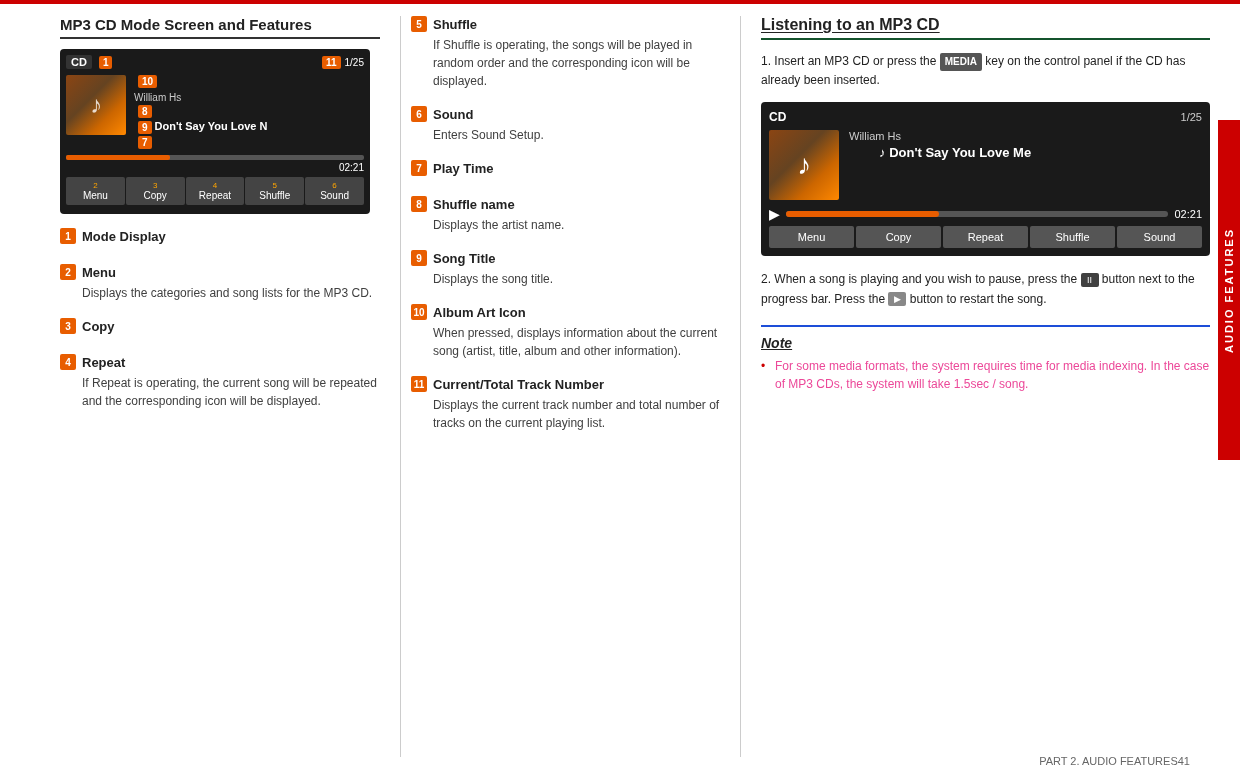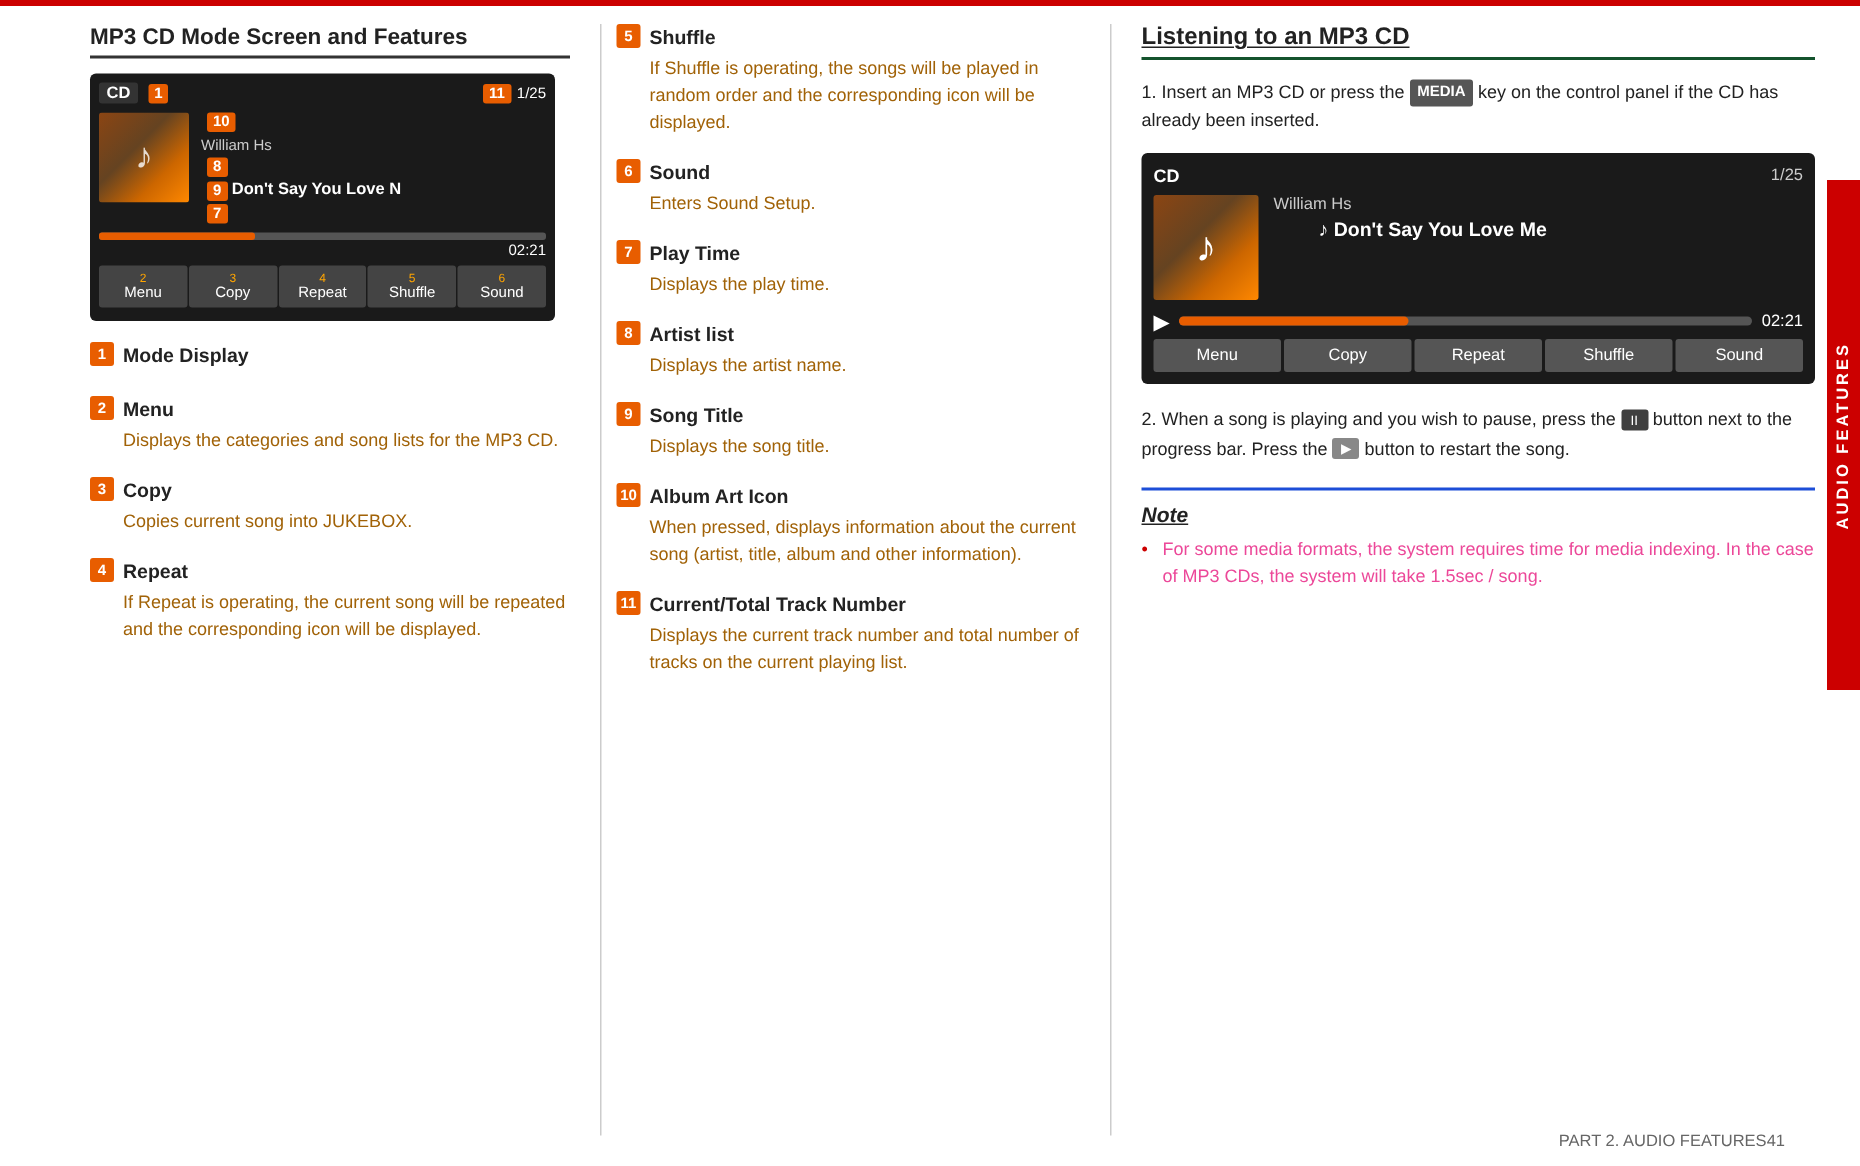--- a/index.html
+++ b/index.html
@@ -249,21 +249,21 @@
       flex-shrink: 0;
     }
 
     .item-title {
       font-size: 13px;
       font-weight: bold;
     }
 
     .item-desc {
       font-size: 12px;
-      color: #a16207;
+      color: #404040;
       line-height: 1.5;
       margin-left: 22px;
     }
 
     
     .listening-title {
       font-size: 16px;
       font-weight: bold;
       border-bottom: 2px solid #14532d;
       padding-bottom: 4px;
@@ -549,21 +549,20 @@
         <span class="item-title">Menu</span>
       </div>
       <div class="item-desc">Displays the categories and song lists for the MP3 CD.</div>
     </div>
 
     <div class="numbered-item">
       <div class="item-header">
         <span class="item-number">3</span>
         <span class="item-title">Copy</span>
       </div>
-      <div class="item-desc">Copies current song into JUKEBOX.</div>
     </div>
 
     <div class="numbered-item">
       <div class="item-header">
         <span class="item-number">4</span>
         <span class="item-title">Repeat</span>
       </div>
       <div class="item-desc">If Repeat is operating, the current song will be repeated and the corresponding icon will be displayed.</div>
     </div>
   </div>
@@ -584,27 +583,26 @@
         <span class="item-title">Sound</span>
       </div>
       <div class="item-desc">Enters Sound Setup.</div>
     </div>
 
     <div class="numbered-item">
       <div class="item-header">
         <span class="item-number">7</span>
         <span class="item-title">Play Time</span>
       </div>
-      <div class="item-desc">Displays the play time.</div>
     </div>
 
     <div class="numbered-item">
       <div class="item-header">
         <span class="item-number">8</span>
-        <span class="item-title">Artist list</span>
+        <span class="item-title">Shuffle name</span>
       </div>
       <div class="item-desc">Displays the artist name.</div>
     </div>
 
     <div class="numbered-item">
       <div class="item-header">
         <span class="item-number">9</span>
         <span class="item-title">Song Title</span>
       </div>
       <div class="item-desc">Displays the song title.</div>

